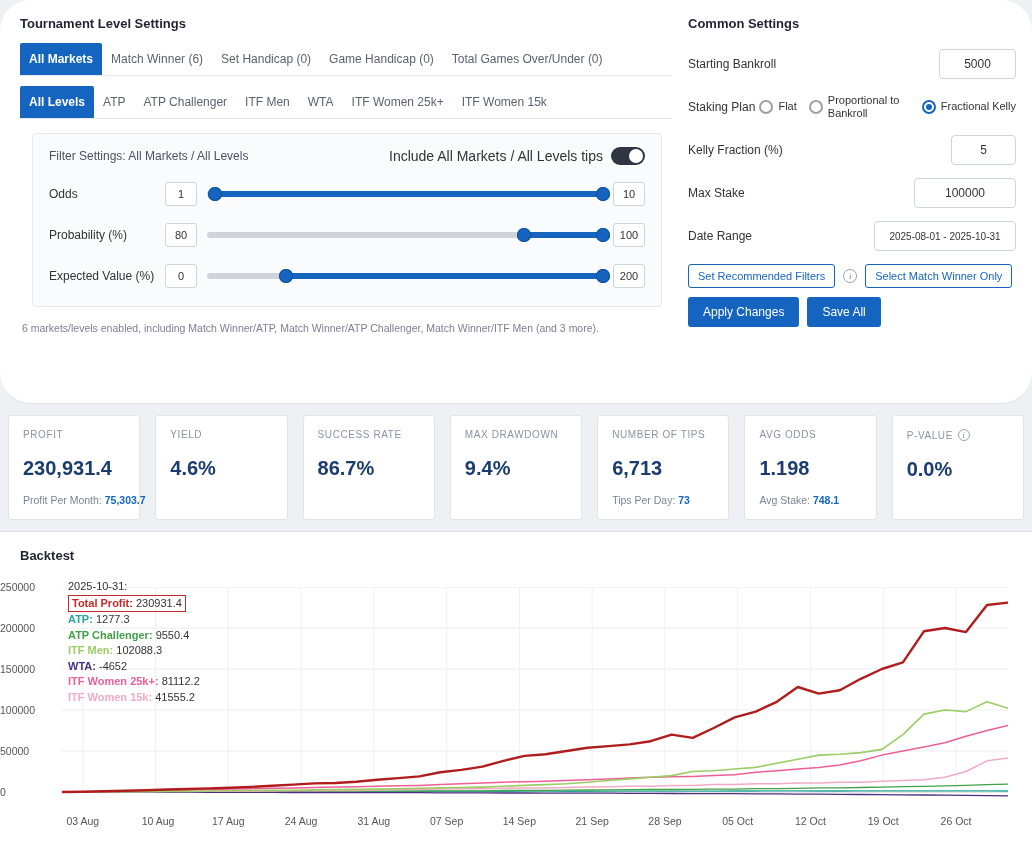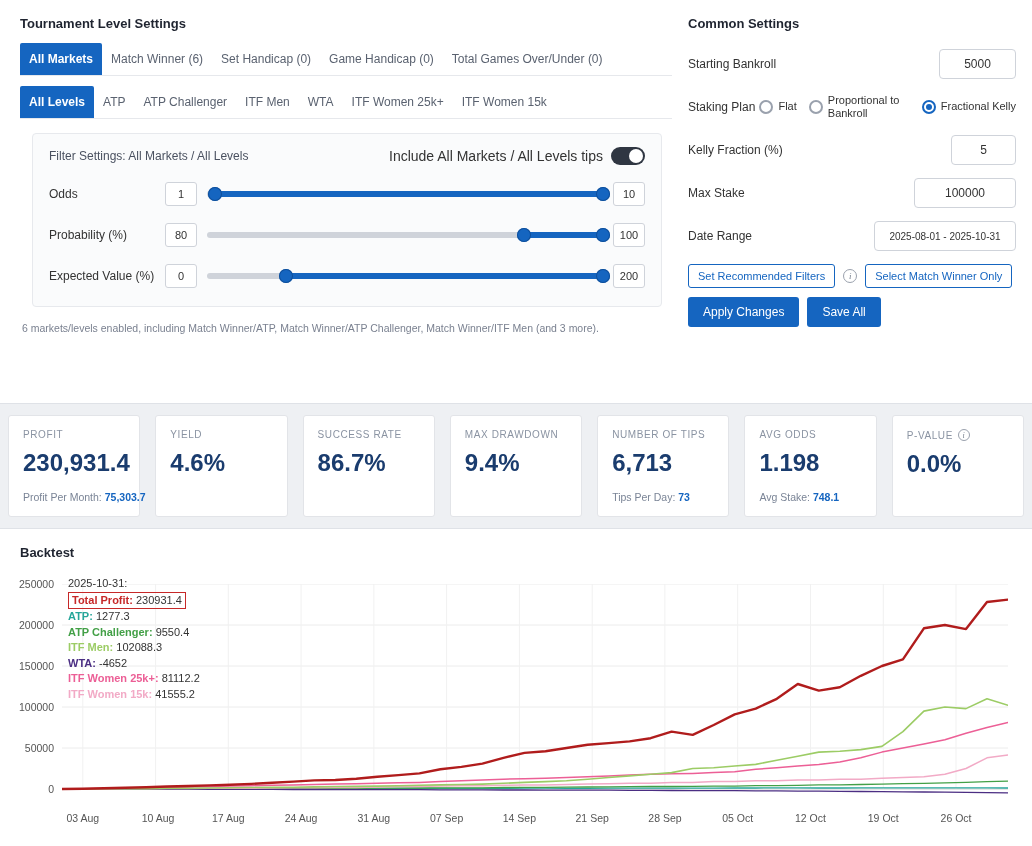--- a/index.html
+++ b/index.html
@@ -1,20 +1,20 @@
 <!DOCTYPE html>
 <html><head>
 <meta charset="utf-8">
 <style>
   * { box-sizing: border-box; margin: 0; padding: 0; }
   body { font-family: "Liberation Sans", sans-serif; background:#e9ebef; }
   .page { position:relative; width:1032px; height:846px; background:#eef0f3; overflow:hidden; color:#333; }
 
   
-  .top-card { display:flex; background:#fff; border-bottom:1px solid #dfe2e7; height:404px; }
+  .top-card { display:flex; background:#fff; border-bottom:1px solid #dfe2e7; height:404px;border-radius:31px; }
   .left-panel { width:672px; padding:16px 0 0 20px; }
   .right-panel { flex:1; padding:16px 16px 0 16px; }
   .panel-title { font-size:13px; font-weight:700; color:#1f2430; }
 
   .tabs { display:flex; align-items:stretch; border-bottom:1px solid #e6e8ec; margin-top:12px; }
   .tabs.sub { margin-top:10px; }
   .tab { font-size:12px; color:#5a6270; padding:9px 9px; cursor:pointer; white-space:nowrap; }
   .tab.active { background:#1565c0; color:#fff; border-radius:2px 2px 0 0; font-weight:700; }
 
   .filter-box { margin:14px 10px 0 12px; background:#fafbfc; border:1px solid #e7e9ed; border-radius:4px; padding:13px 16px 18px 16px; }
@@ -48,30 +48,30 @@
   .btn-row { display:flex; align-items:center; gap:8px; margin-bottom:9px; }
   .btn { cursor:pointer; font-family:"Liberation Sans",sans-serif; }
   .btn.outline { border:1px solid #1565c0; color:#1565c0; background:#fff; font-size:11px; padding:5px 9px; border-radius:3px; }
   .btn.solid { background:#1565c0; color:#fff; border:none; font-size:12px; padding:8px 15px; border-radius:3px; }
   .info-icon { display:inline-flex; align-items:center; justify-content:center; width:14px; height:14px; border:1px solid #9aa1ad; border-radius:50%; color:#77808e; font-size:9px; font-style:italic; font-family:"Liberation Serif",serif; }
 
   
   .stats-row { display:flex; gap:15px; padding:11px 8px; }
   .stat-card { flex:1; background:#fff; border:1px solid #e2e4e8; border-radius:3px; padding:13px 14px; min-width:0; }
   .stat-label { font-size:10px; color:#8a93a2; letter-spacing:0.6px; display:flex; align-items:center; gap:5px; white-space:nowrap; }
-  .stat-value { font-size:24px; font-weight:700; color:#1a3c6e; margin-top:9px; white-space:nowrap; }
+  .stat-value { font-size:20px; font-weight:700; color:#1a3c6e; margin-top:17px; white-space:nowrap; }
   .stat-sub { font-size:10.5px; color:#7a8496; margin-top:14px; white-space:nowrap; }
   .stat-sub b { color:#1565c0; }
 
   
   .backtest-card { background:#fff; border-top:1px solid #dfe2e7; height:332px; padding-top:16px; }
   .backtest-card .panel-title { margin-left:20px; }
   .chart { position:relative; height:272px; margin-top:14px; }
   #chart-svg { position:absolute; left:62px; top:10px; }
-  .ylab { position:absolute; left:0; width:54px; text-align:right; font-size:10.5px; color:#555; }
+  .ylab { position:absolute; left:0; width:54px; font-size:10.5px; color:#555; }
   .xlab { position:absolute; width:46px; text-align:center; font-size:10.5px; color:#555; top:238px; }
   .tooltip { position:absolute; left:68px; top:2px; font-size:11px; line-height:15.5px; }
   .tt-date { color:#333; }
   .tt-label { font-weight:700; }
   .tt-val { color:#333; }
   .tt-box { border:1px solid #c62828; padding:0 3px; display:inline-block; }
 </style>
 </head>
 <body>
 

